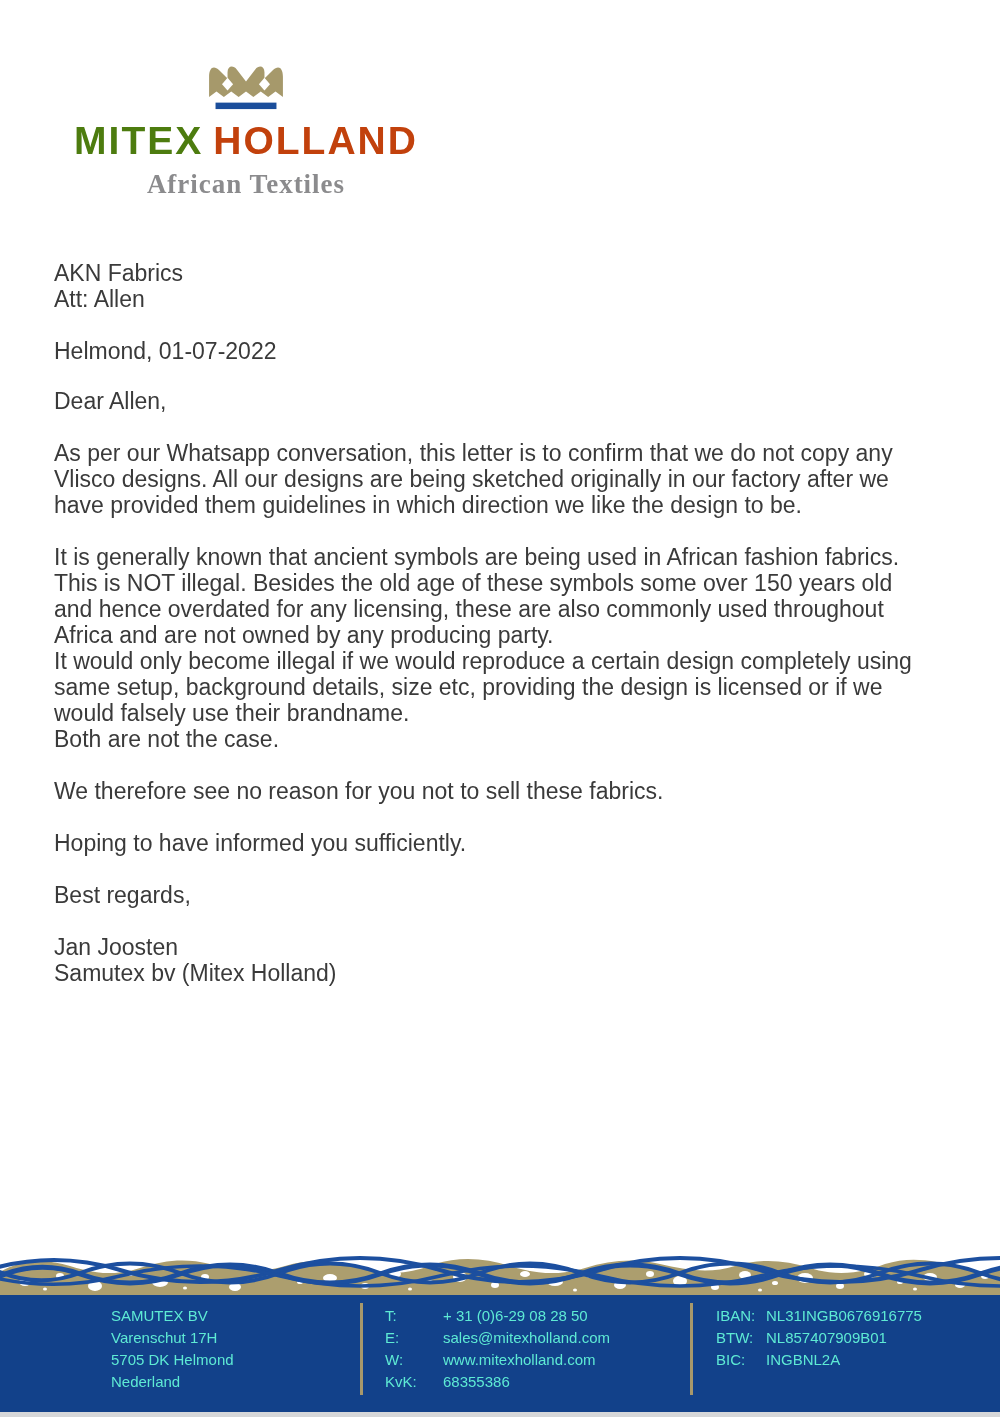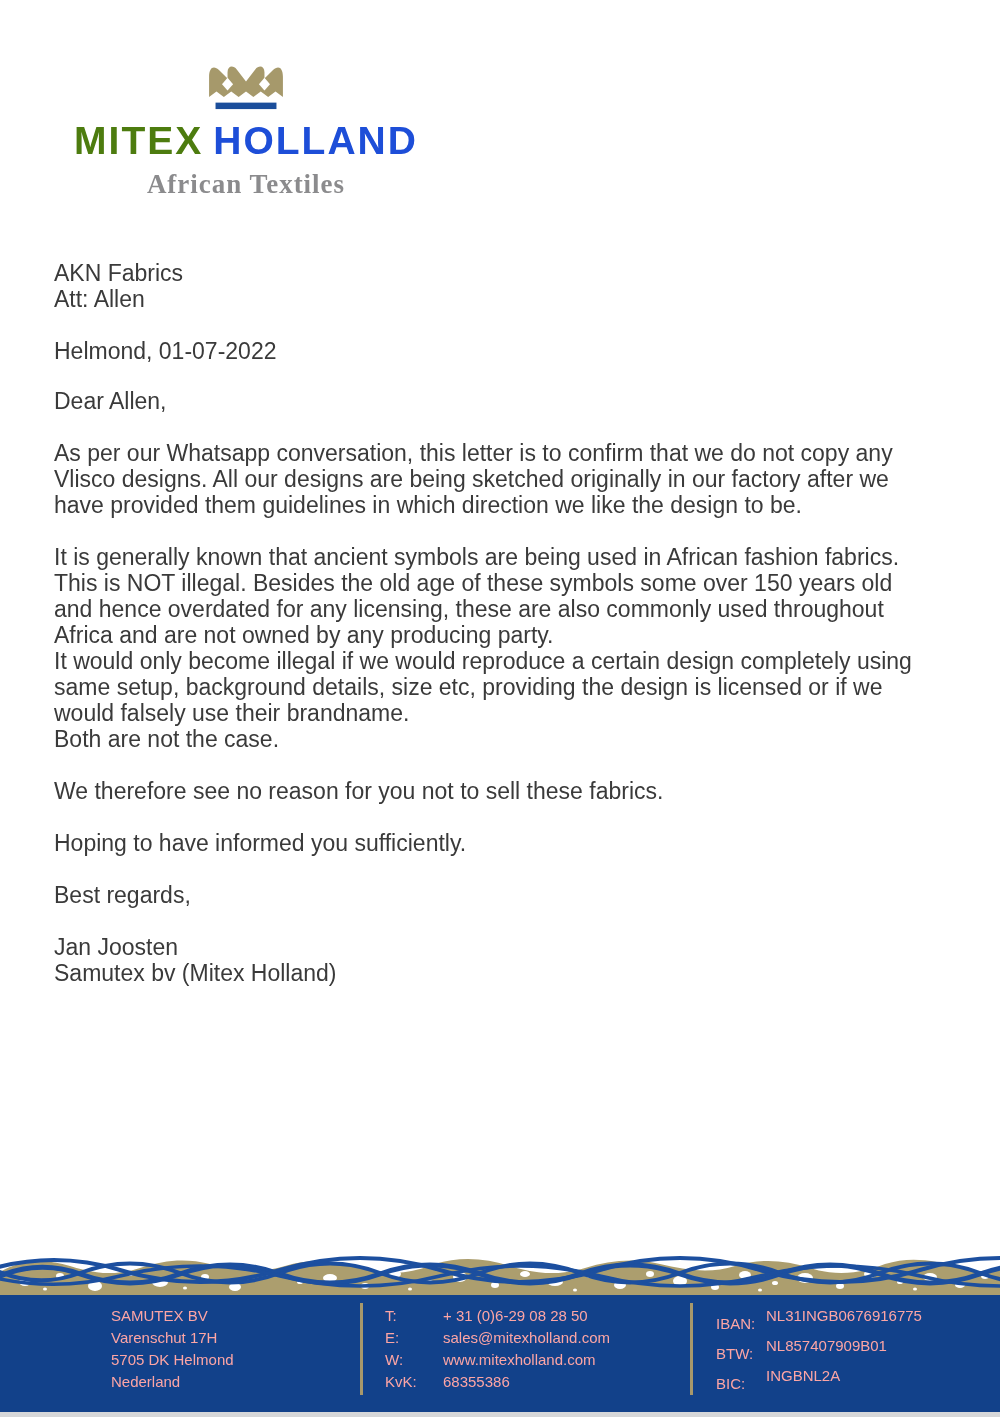--- a/index.html
+++ b/index.html
@@ -8,52 +8,52 @@
     position:relative; width:1000px; height:1417px; margin:0 auto;
     background:#ffffff; overflow:hidden;
     font-family:"Liberation Sans", sans-serif;
   }
 
   
   .logo { position:absolute; left:65px; top:62px; width:362px; text-align:center; }
   .crown-wrap { display:flex; justify-content:center; margin-bottom:11px; }
   .brand { font-weight:bold; font-size:39px; letter-spacing:2px; line-height:1; white-space:nowrap; }
   .brand .mitex  { color:#4d7c0f; }
-  .brand .holland{ color:#1d4ed8; margin-left:10px; }
+  .brand .holland{ color:#c2410c; margin-left:10px; }
   .tagline { margin-top:9px; font-weight:bold; font-size:27px; letter-spacing:1px; color:#8B8B8D;font-family:Liberation Serif, serif; }
 
   
   .letter {
     position:absolute; left:54px; top:260px; width:878px;
     font-size:23px; line-height:26px; color:#3A3A3A;
   }
   .block { margin-bottom:26px; }
   .block.gap2 { margin-bottom:24px; }
   .para { margin-bottom:26px; }
   #paragraphs .para:last-child { margin-bottom:26px; }
 
   
   .band { position:absolute; left:0; top:1252px; width:1000px; height:43px; }
   .band svg { display:block; }
 
   
   .footer {
     position:absolute; left:0; top:1295px; width:1000px; height:117px;
-    background:#12418A; color:#fca5a5; font-size:15px; line-height:22px;
+    background:#12418A; color:#5eead4; font-size:15px; line-height:22px;
   }
   .fcol { position:absolute; top:10px; }
   .fcol.address { left:111px; }
   .fcol.contact { left:385px; }
   .fcol.bank    { left:716px; }
   .fdiv { position:absolute; top:8px; width:3px; height:92px; background:#A7986B; }
   .fdiv.d1 { left:360px; }
   .fdiv.d2 { left:690px; }
   .frow { display:flex; }
   .fcol.contact .lbl { width:58px; flex:0 0 58px; }
-  .fcol.bank    .lbl { width:50px; flex:0 0 50px;margin-top:8px; }
+  .fcol.bank    .lbl { width:50px; flex:0 0 50px; }
   .bottom-strip { position:absolute; left:0; top:1412px; width:1000px; height:5px; background:#D6D7D9; }
 </style>
 </head>
 <body>
 
 <div class="page">
 
   <header class="logo">
     <div class="crown-wrap">
       <svg width="80" height="48" viewBox="0 0 84 52" aria-hidden="true">

